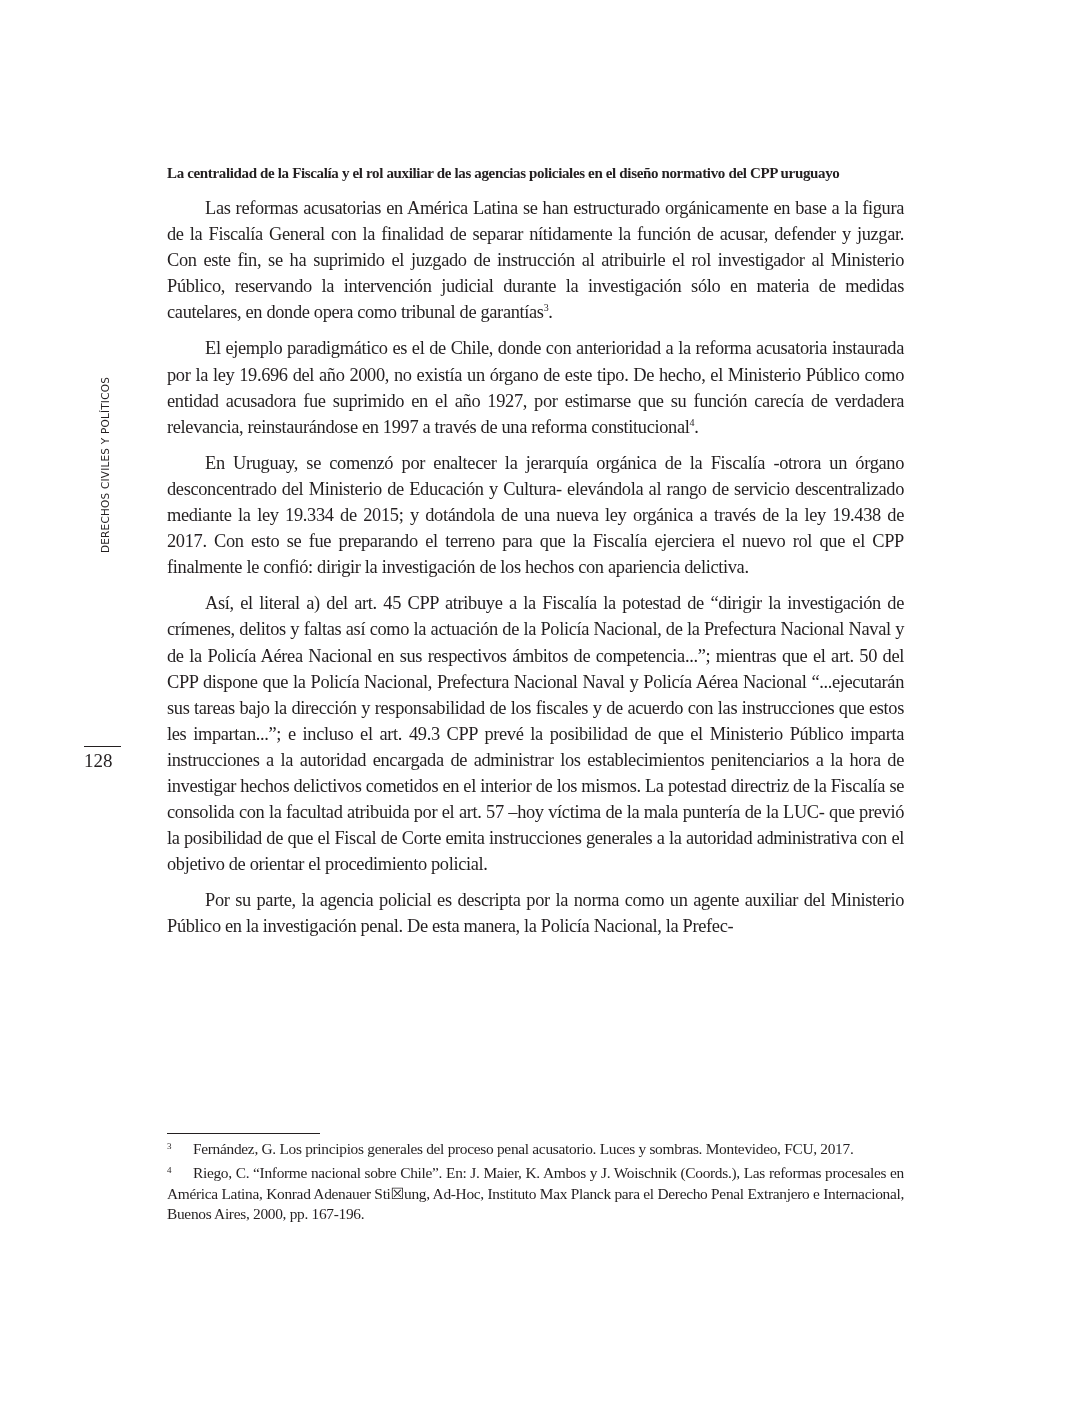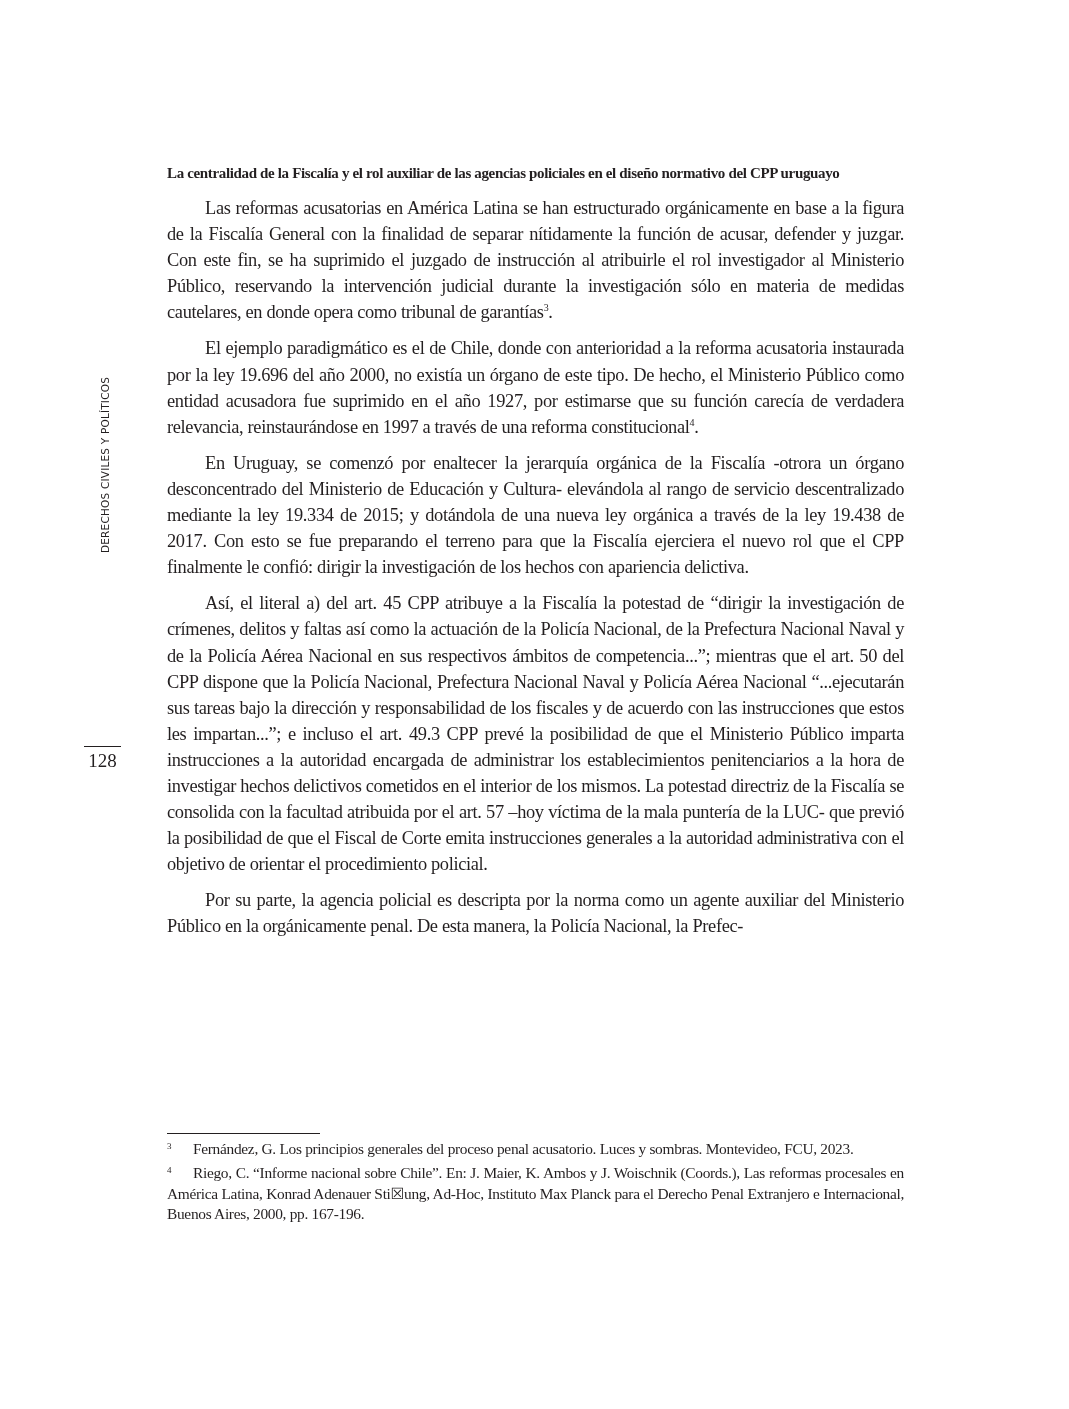--- a/index.html
+++ b/index.html
@@ -32,21 +32,21 @@
     letter-spacing: 0.2px;
     color: #231f20;
   }
   .page-number {
     position: absolute;
     left: 84px;
     top: 746px;
     width: 37px;
     border-top: 1.5px solid #231f20;
     padding-top: 4px;
-    text-align: center;
+    text-align: left;
     font-size: 19px;
     line-height: 20px;
   }
   .content {
     position: absolute;
     left: 167px;
     top: 160px;
     width: 737px;
   }
   .heading {
@@ -109,22 +109,22 @@
     <h2 class="heading">La centralidad de la Fiscalía y el rol auxiliar de las agencias policiales en el diseño normativo del CPP uruguayo</h2>
 
     <p class="para"><span>Las reformas acusatorias en América Latina se han estructurado orgánicamente en base a la figura de la Fiscalía General con la finalidad de separar nítidamente la función de acusar, defender y juzgar. Con este fin, se ha suprimido el juzgado de instrucción al atribuirle el rol investigador al Ministerio Público, reservando la intervención judicial durante la investigación sólo en materia de medidas cautelares, en donde opera como tribunal de garantías</span><sup>3</sup><span>.</span></p>
 
     <p class="para"><span>El ejemplo paradigmático es el de Chile, donde con anterioridad a la reforma acusatoria instaurada por la ley 19.696 del año 2000, no existía un órgano de este tipo. De hecho, el Ministerio Público como entidad acusadora fue suprimido en el año 1927, por estimarse que su función carecía de verdadera relevancia, reinstaurándose en 1997 a través de una reforma constitucional</span><sup>4</sup><span>.</span></p>
 
     <p class="para">En Uruguay, se comenzó por enaltecer la jerarquía orgánica de la Fiscalía -otrora un órgano desconcentrado del Ministerio de Educación y Cultura- elevándola al rango de servicio descentralizado mediante la ley 19.334 de 2015; y dotándola de una nueva ley orgánica a través de la ley 19.438 de 2017. Con esto se fue preparando el terreno para que la Fiscalía ejerciera el nuevo rol que el CPP finalmente le confió: dirigir la investigación de los hechos con apariencia delictiva.</p>
 
     <p class="para">Así, el literal a) del art. 45 CPP atribuye a la Fiscalía la potestad de “dirigir la investigación de crímenes, delitos y faltas así como la actuación de la Policía Nacional, de la Prefectura Nacional Naval y de la Policía Aérea Nacional en sus respectivos ámbitos de competencia...”; mientras que el art. 50 del CPP dispone que la Policía Nacional, Prefectura Nacional Naval y Policía Aérea Nacional “...ejecutarán sus tareas bajo la dirección y responsabilidad de los fiscales y de acuerdo con las instrucciones que estos les impartan...”; e incluso el art. 49.3 CPP prevé la posibilidad de que el Ministerio Público imparta instrucciones a la autoridad encargada de administrar los establecimientos penitenciarios a la hora de investigar hechos delictivos cometidos en el interior de los mismos. La potestad directriz de la Fiscalía se consolida con la facultad atribuida por el art. 57 –hoy víctima de la mala puntería de la LUC- que previó la posibilidad de que el Fiscal de Corte emita instrucciones generales a la autoridad administrativa con el objetivo de orientar el procedimiento policial.</p>
 
-    <p class="para">Por su parte, la agencia policial es descripta por la norma como un agente auxiliar del Ministerio Público en la orgánicamente penal. De esta manera, la Policía Nacional, la Prefec-</p>
+    <p class="para">Por su parte, la agencia policial es descripta por la norma como un agente auxiliar del Ministerio Público en la investigación penal. De esta manera, la Policía Nacional, la Prefec-</p>
   </div>
 
   <div class="footnotes">
     <div class="fn-rule"></div>
-    <p class="fn"><span class="fn-mark">3</span><span>Fernández, G. Los principios generales del proceso penal acusatorio. Luces y sombras. Montevideo, FCU, 2023.</span></p>
+    <p class="fn"><span class="fn-mark">3</span><span>Fernández, G. Los principios generales del proceso penal acusatorio. Luces y sombras. Montevideo, FCU, 2017.</span></p>
     <p class="fn"><span class="fn-mark">4</span><span>Riego, C. “Informe nacional sobre Chile”. En: J. Maier, K. Ambos y J. Woischnik (Coords.), Las reformas procesales en América Latina, Konrad Adenauer Sti☒ung, Ad-Hoc, Instituto Max Planck para el Derecho Penal Extranjero e Internacional, Buenos Aires, 2000, pp. 167-196.</span></p>
   </div>
 
 </div>
 
 </body></html>

